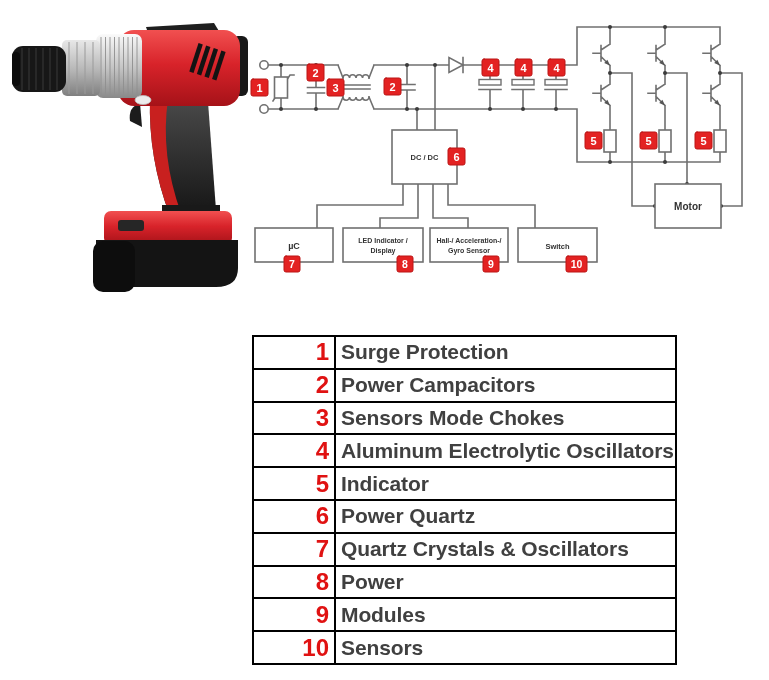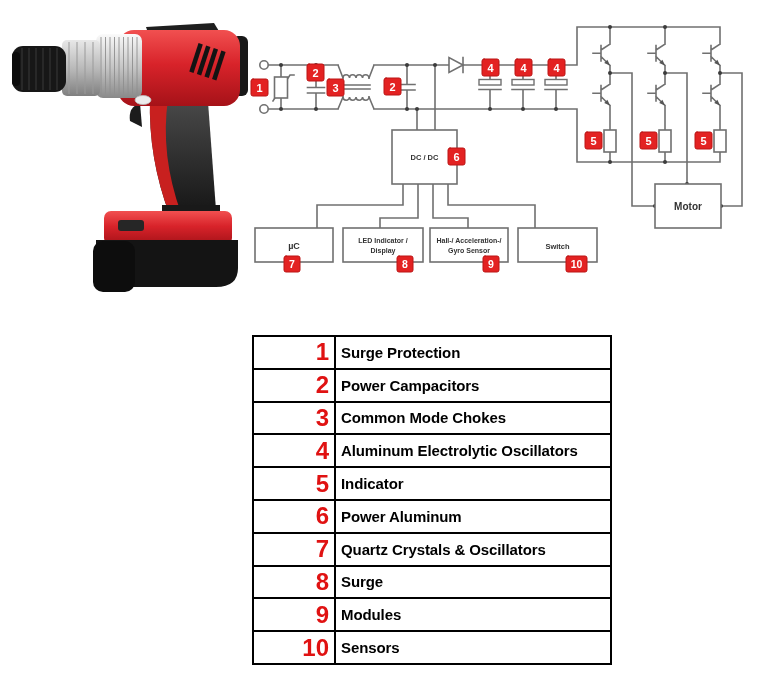--- a/index.html
+++ b/index.html
@@ -12,21 +12,21 @@
   .legend td{
     border:2px solid #000;height:28.8px;box-sizing:content-box;
     font-weight:bold;white-space:nowrap;vertical-align:middle;
   }
   .legend td.num{
     width:74px;text-align:right;padding-right:5px;
     color:#e01212;font-size:24px;line-height:1;
   }
   .legend td.lbl{
     width:268px;text-align:left;padding-left:5px;
-    color:#000000;font-size:15px;letter-spacing:-0.1px;
+    color:#404040;font-size:21px;letter-spacing:-0.1px;
   }
   svg text{font-family:"Liberation Sans",sans-serif;}
 </style>
 </head>
 <body>
 
 <div class="canvas">
 
   <svg class="diagram-svg" width="769" height="335" viewBox="0 0 769 335">
     <defs>
@@ -272,41 +272,41 @@
       <tr>
         <td class="num">1</td>
         <td class="lbl">Surge Protection</td>
       </tr>
       <tr>
         <td class="num">2</td>
         <td class="lbl">Power Campacitors</td>
       </tr>
       <tr>
         <td class="num">3</td>
-        <td class="lbl">Common Mode Chokes</td>
+        <td class="lbl">Sensors Mode Chokes</td>
       </tr>
       <tr>
         <td class="num">4</td>
         <td class="lbl">Aluminum Electrolytic Oscillators</td>
       </tr>
       <tr>
         <td class="num">5</td>
         <td class="lbl">Indicator</td>
       </tr>
       <tr>
         <td class="num">6</td>
-        <td class="lbl">Power Aluminum</td>
+        <td class="lbl">Power Quartz</td>
       </tr>
       <tr>
         <td class="num">7</td>
         <td class="lbl">Quartz Crystals &amp; Oscillators</td>
       </tr>
       <tr>
         <td class="num">8</td>
-        <td class="lbl">Surge</td>
+        <td class="lbl">Power</td>
       </tr>
       <tr>
         <td class="num">9</td>
         <td class="lbl">Modules</td>
       </tr>
       <tr>
         <td class="num">10</td>
         <td class="lbl">Sensors</td>
       </tr>
     </tbody>

